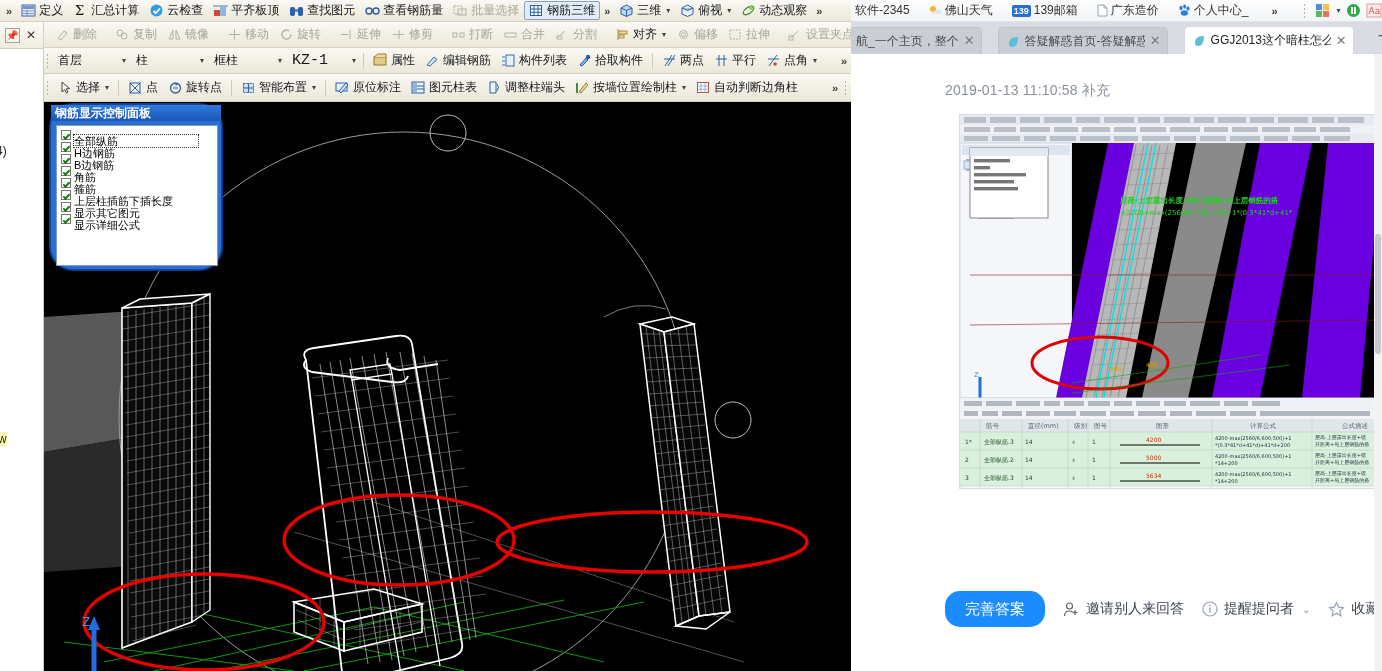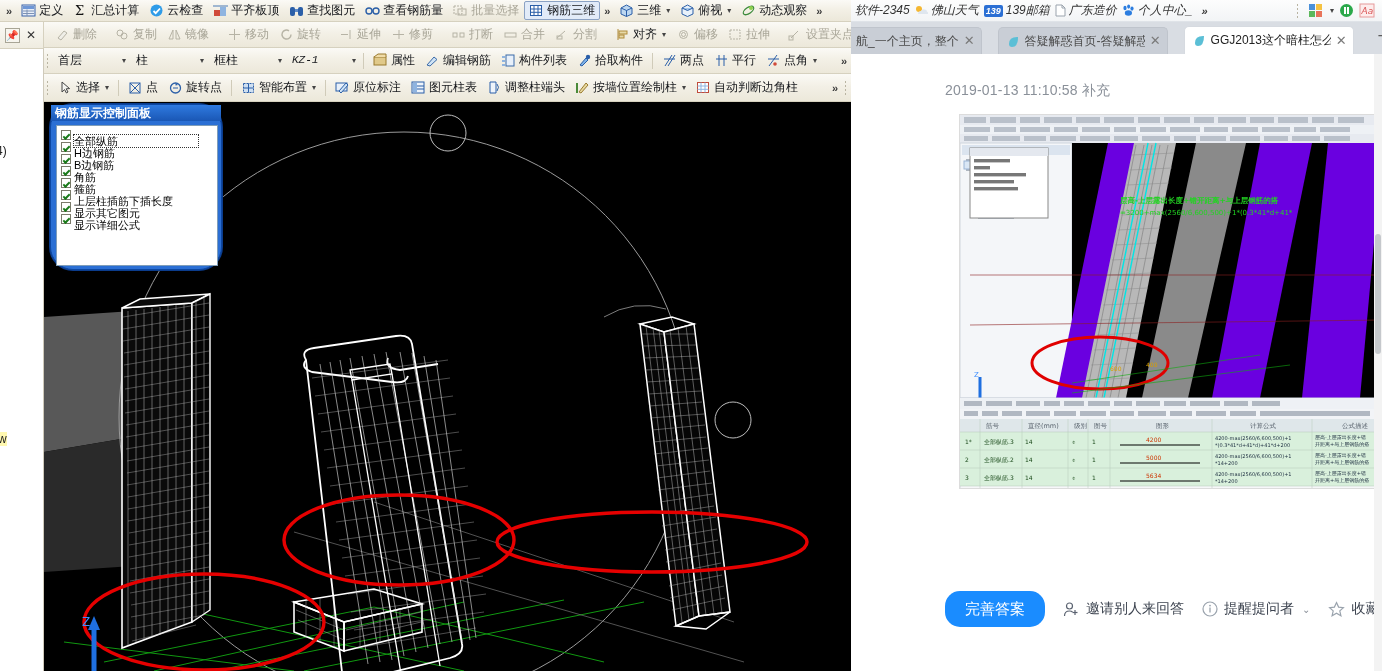--- a/index.html
+++ b/index.html
@@ -114,22 +114,22 @@
   .rp-item.focus .txt { outline: 1px dotted #333; outline-offset: 0px; padding-right: 80px; }
 
   
   .browser {
     position: absolute; left: 851px; top: 0; width: 531px; height: 671px;
     background: #e9edf2; overflow: hidden;
   }
   .bm {
     height: 22px; background: linear-gradient(to bottom,#fdfdfd,#f2f4f6);
     border-bottom: 1px solid #dfe3e8;
-    display:flex; align-items:center; gap: 5px; padding: 0 4px;
-    font-size: 12px; color: #333; white-space: nowrap; overflow:hidden;font-style:italic;
+    display:flex; align-items:center; gap: 19px; padding: 0 4px;
+    font-size: 12px; color: #333; white-space: nowrap; overflow:hidden;
   }
   .bm .bmi { display:inline-flex; align-items:center; gap:3px; cursor:default; }
   .bm-right { margin-left:auto; display:flex; align-items:center; gap:5px; padding-right:3px;}
 
   .tabs {
     height: 32px; background: #d9dde3; display:flex; align-items:flex-end;
     padding-left: 0px; overflow:hidden;
   }
   .tab {
     height: 27px; display:flex; align-items:center; gap:5px;
@@ -471,21 +471,21 @@
         </div>
         <div class="tbi" style="width:76px;justify-content:space-between;padding:1px 2px 1px 4px;">
           <span class="lbl">柱</span>
           <span class="caret">▾</span>
         </div>
         <div class="tbi" style="width:76px;justify-content:space-between;padding:1px 2px 1px 4px;font-family:Liberation Serif, serif;">
           <span class="lbl">框柱</span>
           <span class="caret">▾</span>
         </div>
         <div class="tbi" style="width:72px;justify-content:space-between;padding:1px 2px 1px 4px;">
-          <span class="lbl" style="font-family:'Liberation Mono',monospace;font-size:11px;font-style:italic;">KZ-1</span>
+          <span class="lbl" style="font-family:'Liberation Mono',monospace;font-size:15px;">KZ-1</span>
           <span class="caret">▾</span>
         </div>
       </div>
 
       <span class="sep"></span>
 
       <div class="tbi">
         <span class="ic">
             <svg width="15" height="15">
               <rect x="1" y="4" width="12" height="8" fill="#e0c98a" stroke="#9a7a2e"></rect>

